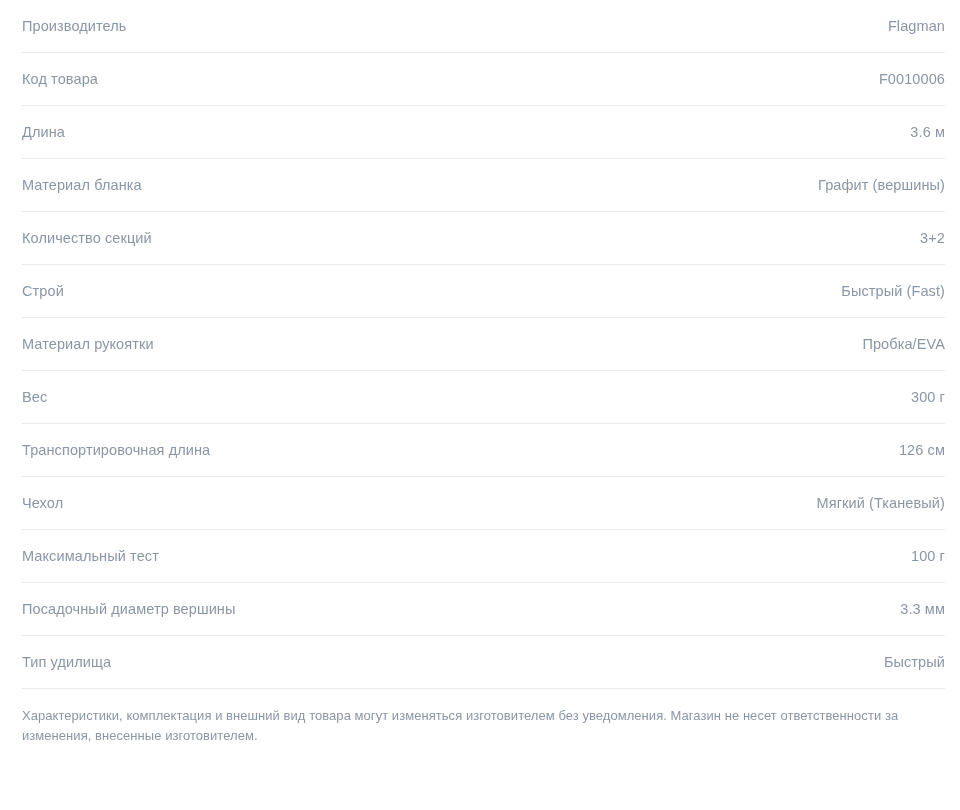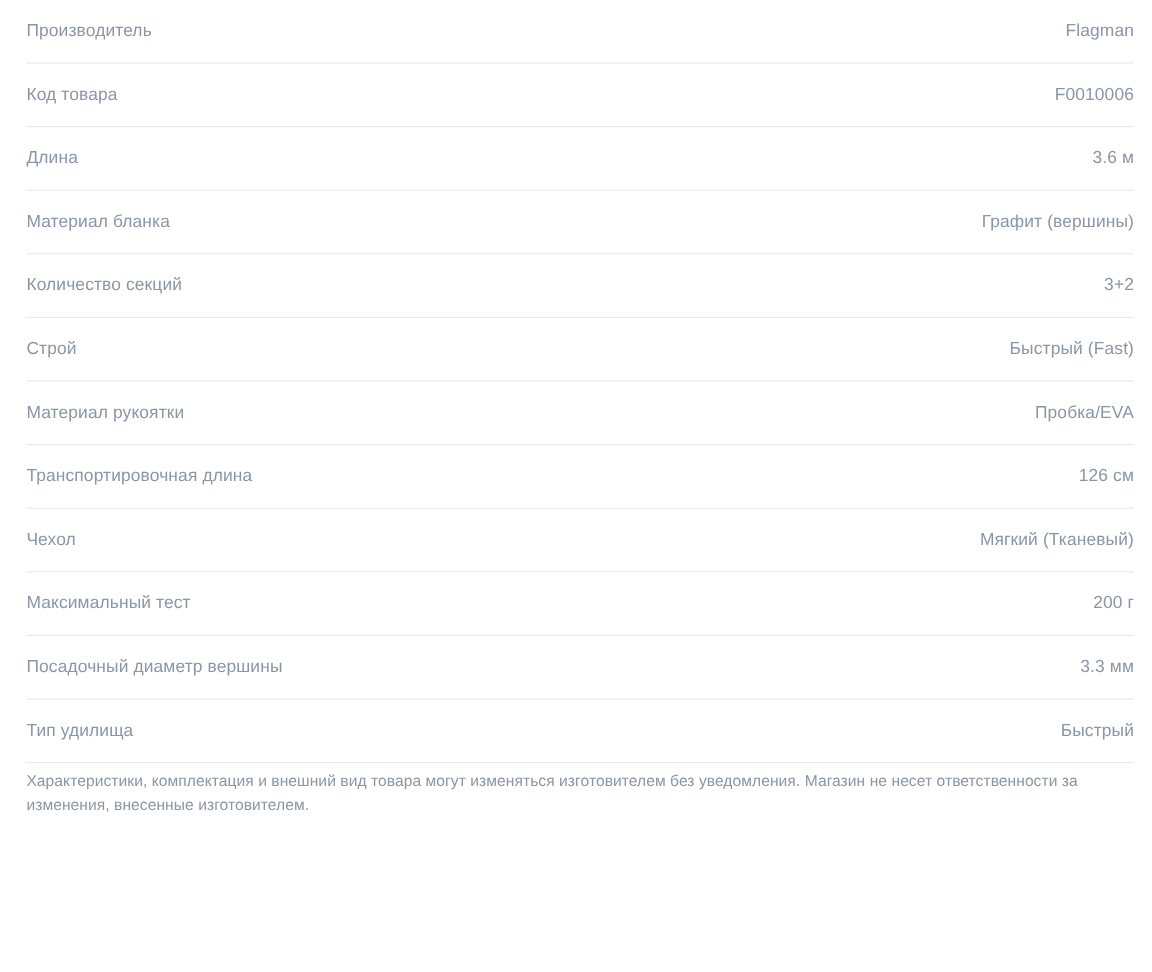--- a/index.html
+++ b/index.html
@@ -48,21 +48,21 @@
     text-align: left;
     width: 55%;
   }
 
   .spec-row .cell-value {
     text-align: right;
     width: 45%;
   }
 
   .disclaimer {
-    margin-top: 5px;
+    margin-top: 17px;
     width: 920px;
     font-size: 13px;
     line-height: 20px;
     color: #8b96a5;
     letter-spacing: 0.05px;
     text-align: left;
   }
 </style>
 </head>
 <body>
@@ -93,30 +93,34 @@
         </tr>
         <tr class="spec-row">
           <td class="cell cell-label">Строй</td>
           <td class="cell cell-value">Быстрый (Fast)</td>
         </tr>
         <tr class="spec-row">
           <td class="cell cell-label">Материал рукоятки</td>
           <td class="cell cell-value">Пробка/EVA</td>
         </tr>
         <tr class="spec-row">
+          <td class="cell cell-label">Вес</td>
+          <td class="cell cell-value">300 г</td>
+        </tr>
+        <tr class="spec-row">
           <td class="cell cell-label">Транспортировочная длина</td>
           <td class="cell cell-value">126 см</td>
         </tr>
         <tr class="spec-row">
           <td class="cell cell-label">Чехол</td>
           <td class="cell cell-value">Мягкий (Тканевый)</td>
         </tr>
         <tr class="spec-row">
           <td class="cell cell-label">Максимальный тест</td>
-          <td class="cell cell-value">200 г</td>
+          <td class="cell cell-value">100 г</td>
         </tr>
         <tr class="spec-row">
           <td class="cell cell-label">Посадочный диаметр вершины</td>
           <td class="cell cell-value">3.3 мм</td>
         </tr>
         <tr class="spec-row">
           <td class="cell cell-label">Тип удилища</td>
           <td class="cell cell-value">Быстрый</td>
         </tr>
       </tbody>

